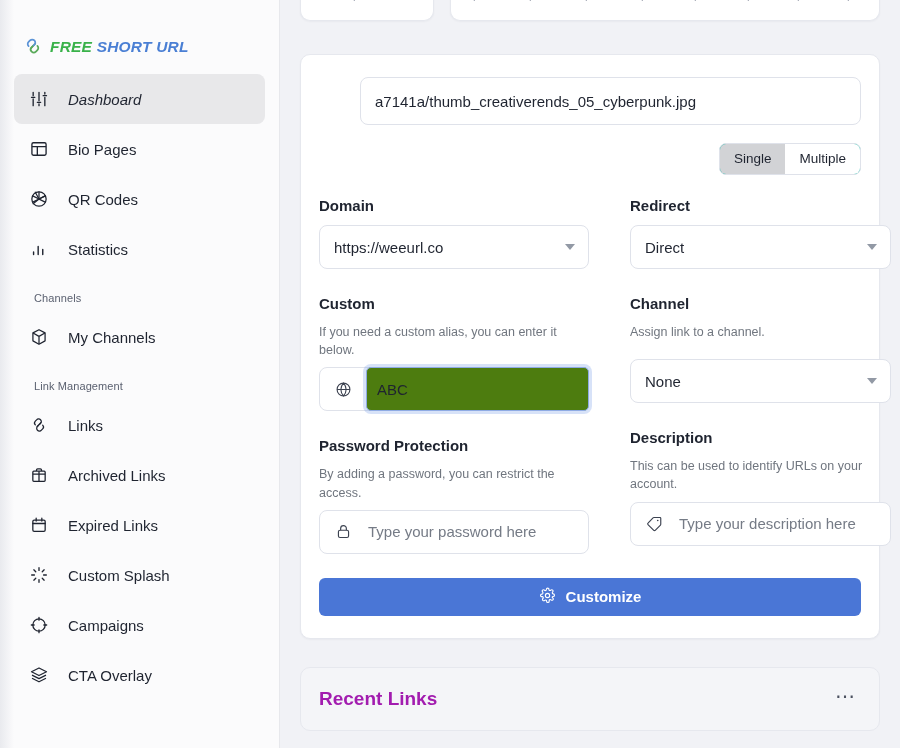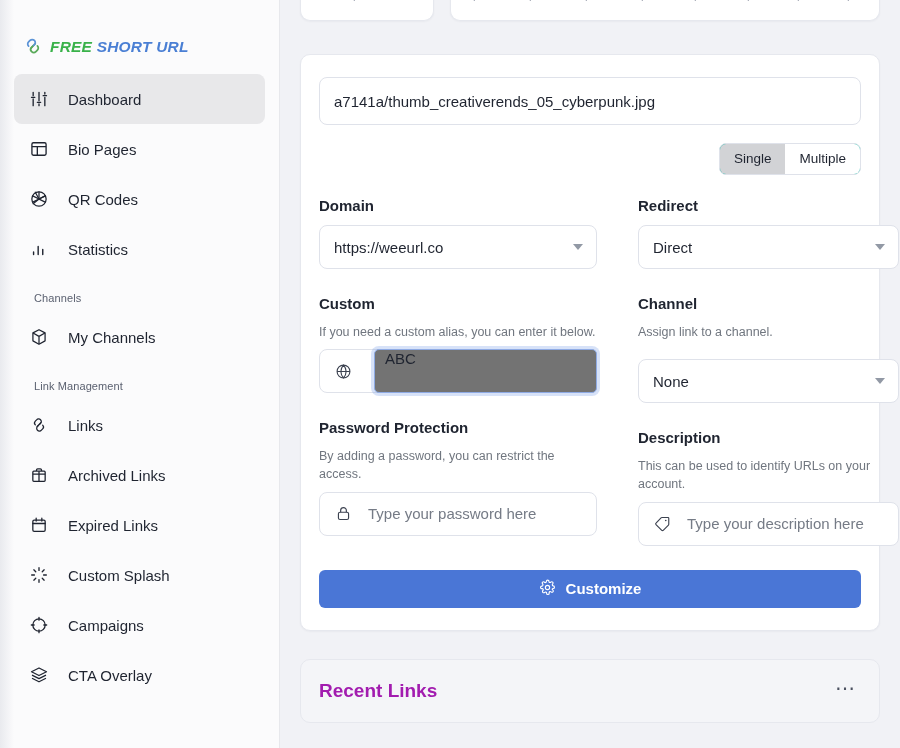--- a/index.html
+++ b/index.html
@@ -60,21 +60,21 @@
   .nav-item {
     display: flex;
     align-items: center;
     gap: 18px;
     height: 50px;
     padding: 0 14px;
     border-radius: 8px;
     cursor: pointer;
     color: #1f2430;
   }
-  .nav-item.active { background: #e8e8ea; }
+  .nav-item.active { background: #e8e8ea; font-style: italic; }
   .nav-icon {
     width: 22px; height: 22px;
     flex: 0 0 22px;
     display: flex; align-items: center; justify-content: center;
     color: #1f2430;
   }
   .nav-icon svg { display: block; }
   .nav-label { font-size: 15px; line-height: 1; white-space: nowrap; }
 
   .nav-section {
@@ -132,20 +132,21 @@
   
   .url-row {
     display: flex;
     align-items: center;
     border: 1px solid #dfe2ea;
     border-radius: 8px;
     background: #fff;
     height: 48px;
     overflow: hidden;
     padding-left: 14px;
+    margin-left: 41px;
   }
   .url-input {
     flex: 1 1 auto;
     border: none;
     outline: none;
     font-size: 15px;
     color: #1f2430;
     font-family: "Liberation Sans", sans-serif;
     background: transparent;
     height: 100%;
@@ -278,27 +279,27 @@
     min-width: 0;
     border-radius: 0 8px 8px 0;
   }
   .inp-group input::placeholder { color: #757b86; }
 
   
   .inp-group.focused { border-color: #dfe2ea; }
   .inp-group.focused .inp-field-wrap {
     flex: 1 1 auto;
     display: flex;
-    align-items: flex-start;
+    align-items: center;
     border: 1.5px solid #8fabe4;
     border-radius: 5px;
     box-shadow: 0 0 0 3px rgba(124,160,233,.30);
-    margin: -1px -1px -1px 8px;
+    margin: -1px -1px -1px 0;
     height: calc(100% + 2px);
-    background: #737373;
+    background: #4d7c0f;
   }
   .inp-group.focused .inp-field-wrap input { padding-left: 10px; }
 
   .customize-btn {
     margin-top: 24px;
     width: 100%;
     height: 38px;
     background: #4a76d6;
     color: #fff;
     border: none;

